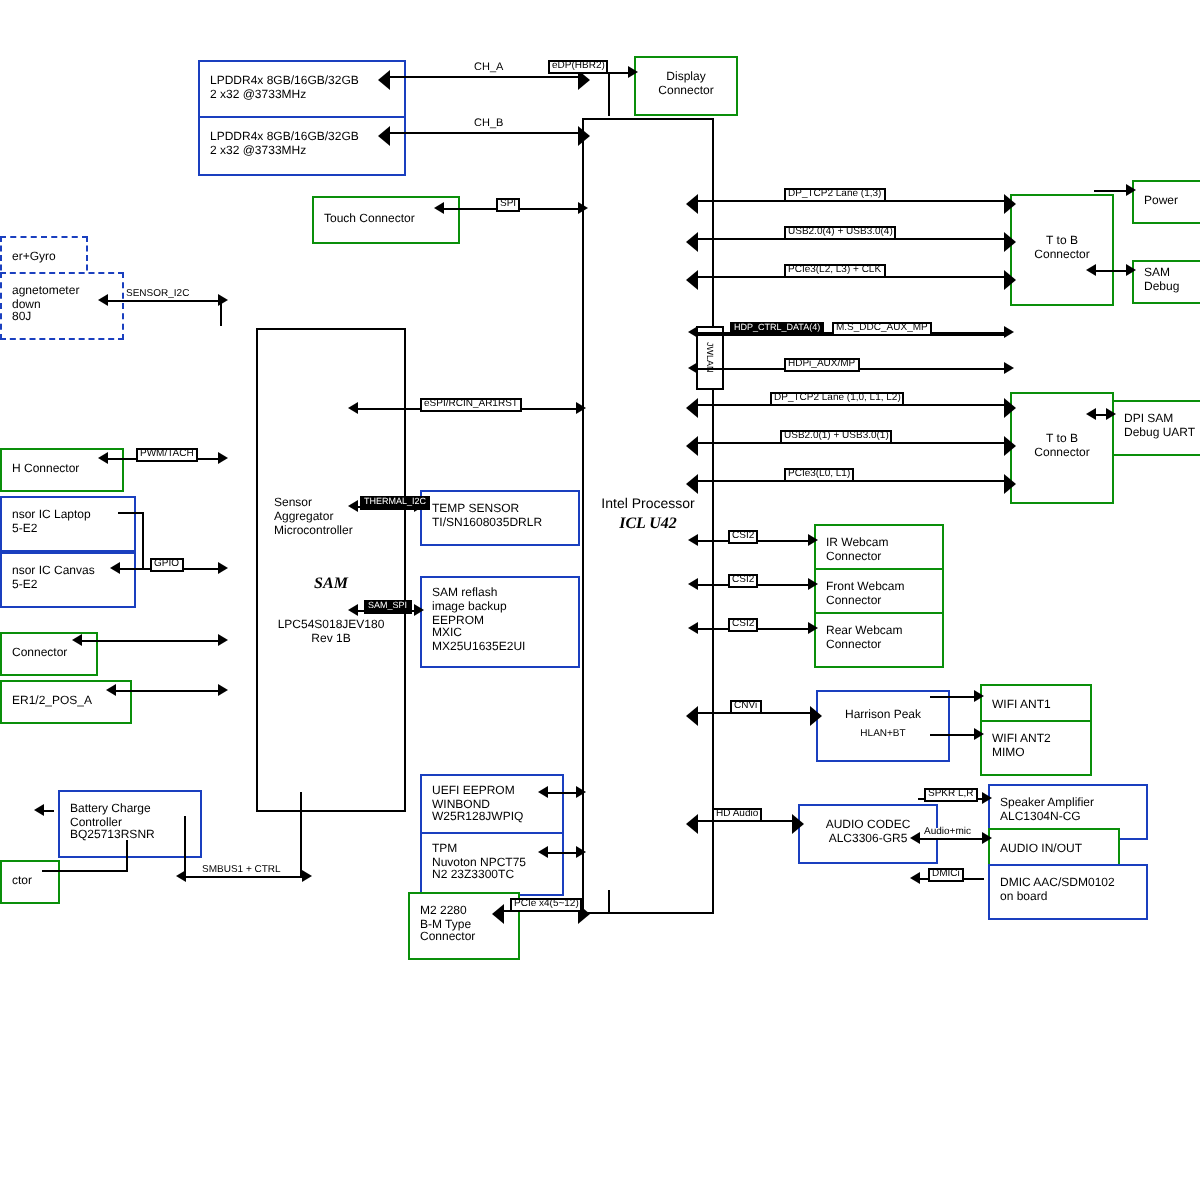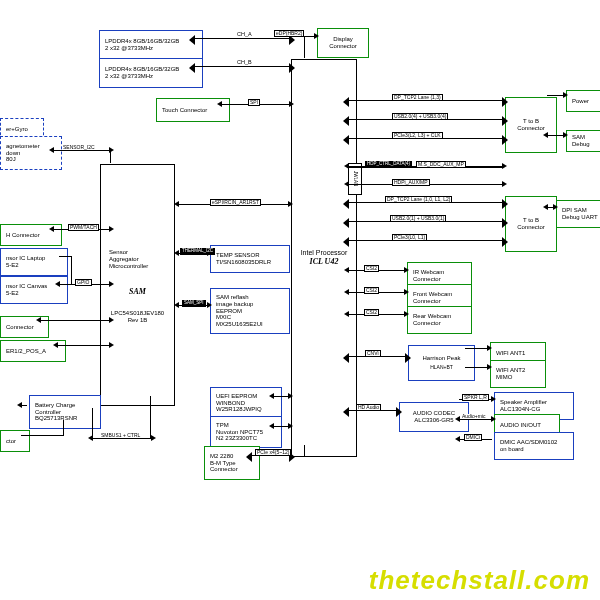--- a/index.html
+++ b/index.html
@@ -18,30 +18,29 @@
 .arrow-r::after{content:"";position:absolute;right:-4px;top:-3px;border-left:5px solid #000;border-top:3.5px solid transparent;border-bottom:3.5px solid transparent}
 .arrow-l::before{content:"";position:absolute;left:-4px;top:-3px;border-right:5px solid #000;border-top:3.5px solid transparent;border-bottom:3.5px solid transparent}
 .bold-arrow-r::after{content:"";position:absolute;right:-5px;top:-3px;border-left:6px solid #000;border-top:5px solid transparent;border-bottom:5px solid transparent}
 .bold-arrow-l::before{content:"";position:absolute;left:-5px;top:-3px;border-right:6px solid #000;border-top:5px solid transparent;border-bottom:5px solid transparent}
 .wm{position:absolute;bottom:4px;right:10px;font-size:26px;font-weight:bold;color:#d6de00;font-style:italic;letter-spacing:1px}
 </style>
 </head>
 <body>
 <div class="canvas">
 
-<div class="wm">thetechstall.com</div>
 
 <div class="box black center" style="left:291px;top:59px;width:54px;height:386px">
   <div style="font-size:7px">Intel Processor</div>
   <div style="font-size:8px;font-style:italic;font-family:serif;font-weight:bold">ICL U42</div>
 </div>
 
 <div class="box black center" style="left:348px;top:163px;width:12px;height:30px;font-size:4.5px;writing-mode:vertical-rl;text-orientation:mixed;padding:0">JWLAN</div>
 
-<div class="box black center" style="left:100px;top:164px;width:63px;height:230px">
+<div class="box black center" style="left:128px;top:164px;width:63px;height:230px">
   <div style="text-align:left;align-self:flex-start;padding:3px">Sensor<br>Aggregator<br>Microcontroller</div>
   <div style="font-size:8px;font-style:italic;font-family:serif;font-weight:bold;margin:14px 0">SAM</div>
   <div>LPC54S018JEV180<br>Rev 1B</div>
 </div>
 
 <div class="box blue" style="left:99px;top:30px;width:92px;height:18px">LPDDR4x 8GB/16GB/32GB<br>2 x32 @3733MHz</div>
 <div class="box blue" style="left:99px;top:58px;width:92px;height:18px">LPDDR4x 8GB/16GB/32GB<br>2 x32 @3733MHz</div>
 
 <div class="box green" style="left:156px;top:98px;width:62px;height:12px">Touch Connector</div>
 <div class="box green center" style="left:317px;top:28px;width:40px;height:18px">Display<br>Connector</div>

